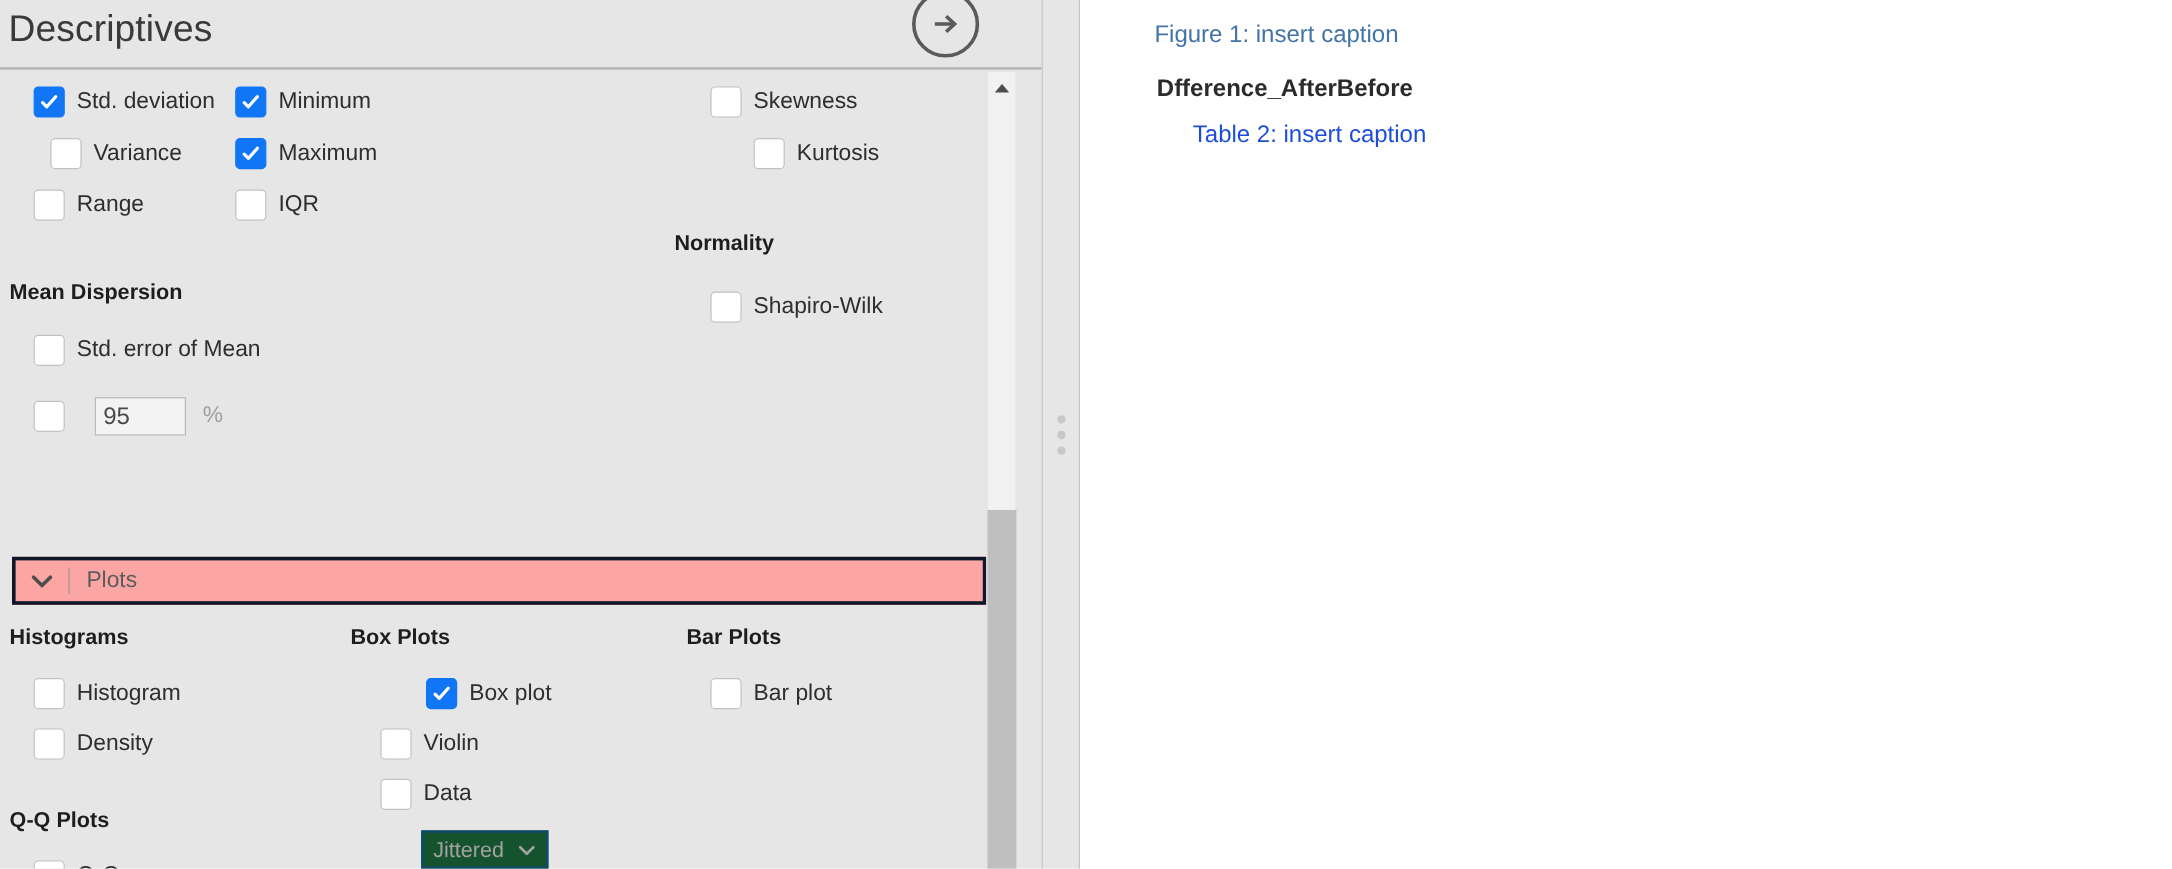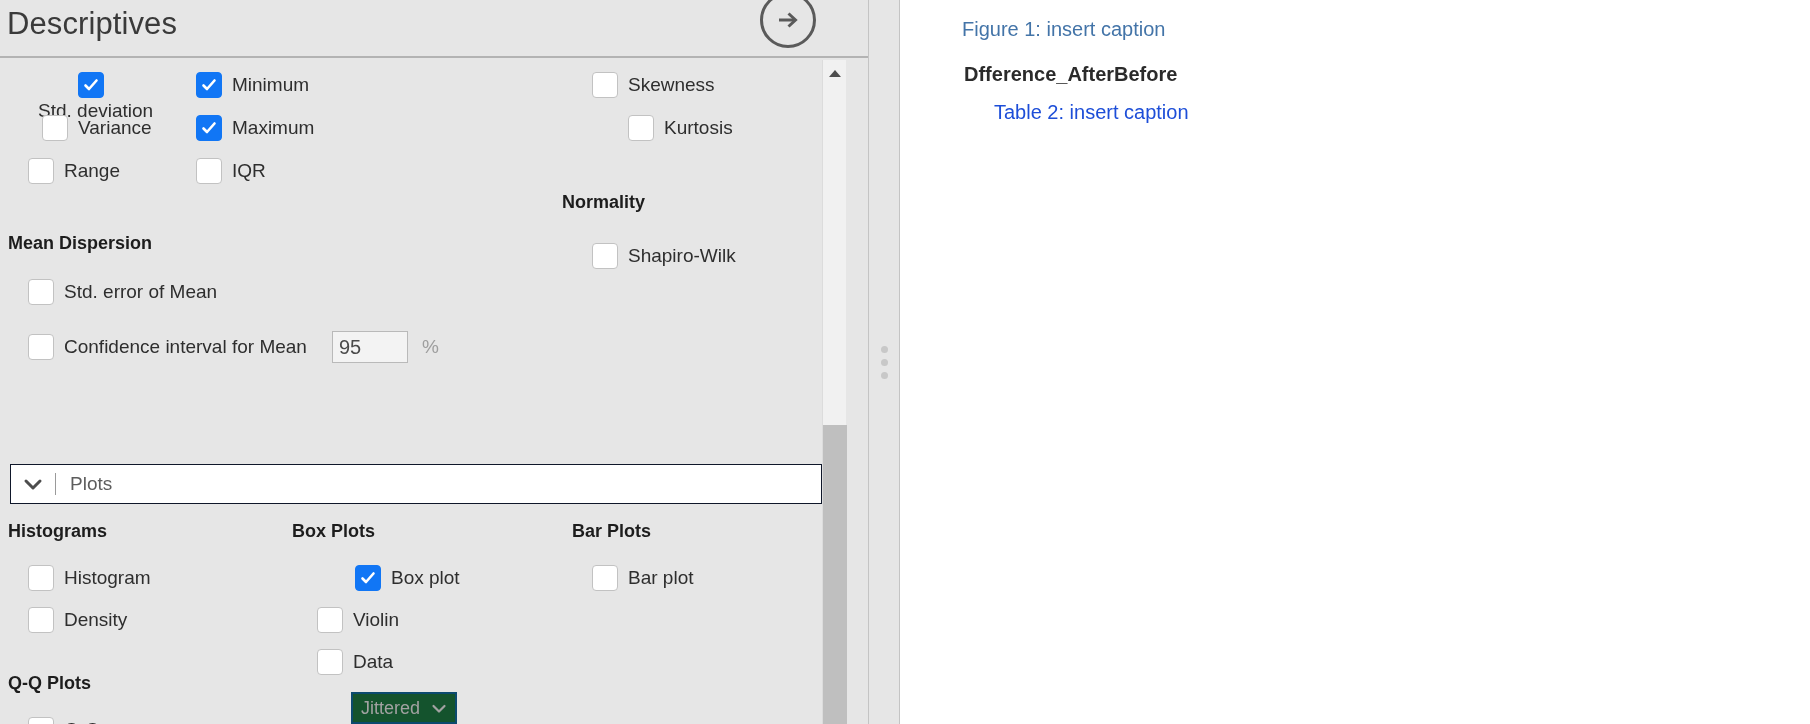--- a/index.html
+++ b/index.html
@@ -130,22 +130,22 @@
     color: #9e9e9e;
   }
 
   
   .collapse-bar {
     position: absolute;
     left: 10px;
     top: 406px;
     width: 812px;
     height: 40px;
-    background: #ffffff;
-    border: 1px solid #0f172a;
+    background: #fca5a5;
+    border: 3px solid #0f172a;
     display: flex;
     align-items: center;
     cursor: pointer;
   }
   .collapse-chevron {
     width: 44px;
     display: flex;
     align-items: center;
     justify-content: center;
   }
@@ -274,21 +274,21 @@
         <svg width="30" height="30" viewBox="0 0 30 30" aria-hidden="true">
           <path d="M6 15 H22" stroke="#5a5a5a" stroke-width="3" fill="none" stroke-linecap="butt"></path>
           <path d="M15.5 8.5 L22.5 15 L15.5 21.5" stroke="#5a5a5a" stroke-width="3" fill="none" stroke-linecap="butt" stroke-linejoin="miter"></path>
         </svg>
       </div>
     </div>
 
     <div class="panel-scroll-wrap">
       <div class="panel-content">
 
-        <div class="opt-row" style="left:28px; top:14px;flex-direction:column;">
+        <div class="opt-row" style="left:28px; top:14px;">
           <span class="cb checked">
             <svg class="tick" width="18" height="18" viewBox="0 0 18 18">
                 <path d="M3.5 9.5 L7 13 L14.5 4.5" stroke="#ffffff" stroke-width="2.6" fill="none" stroke-linecap="round" stroke-linejoin="round"></path>
               </svg>
           </span>
           <span class="opt-label">Std. deviation</span>
         </div>
 
         <div class="opt-row" style="left:28px; top:57px;padding-left:14px;">
           <span class="cb">
@@ -358,21 +358,20 @@
           <span class="cb">
             
           </span>
           <span class="opt-label">Std. error of Mean</span>
         </div>
 
         <div class="opt-row" style="left:28px; top:273px;">
           <span class="cb">
             
           </span>
-          <span class="opt-label">Confidence interval for Mean</span>
           <input class="ci-input" style="margin-left: 25px;" type="text" value="95">
           <span class="pct-label">%</span>
         </div>
 
         <div class="collapse-bar">
           <span class="collapse-chevron">
             <svg width="20" height="14" viewBox="0 0 20 14" aria-hidden="true">
               <path d="M3 4 L10 11 L17 4" stroke="#4d4d4d" stroke-width="3" fill="none" stroke-linecap="round" stroke-linejoin="round"></path>
             </svg>
           </span>

